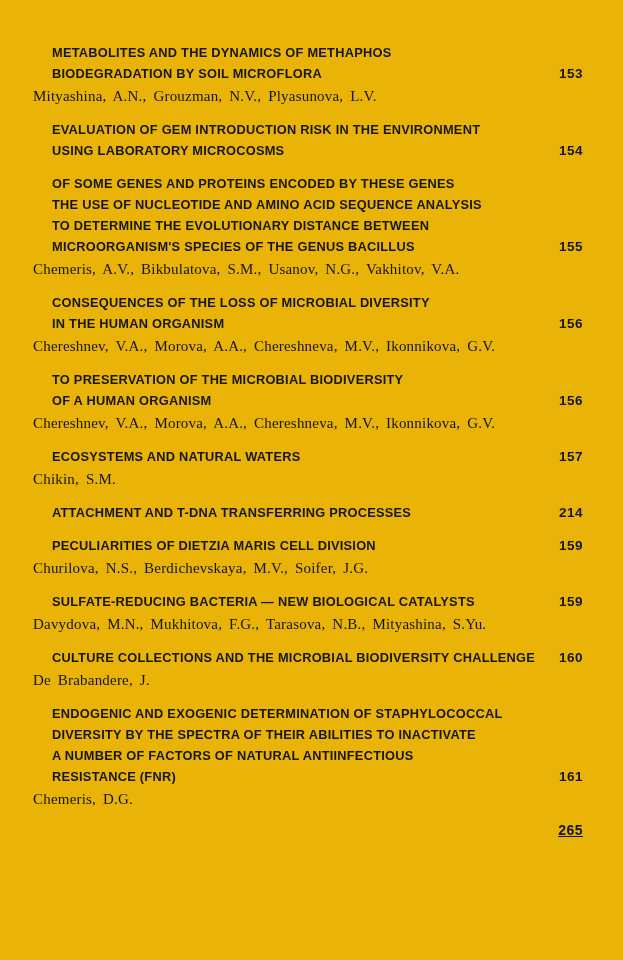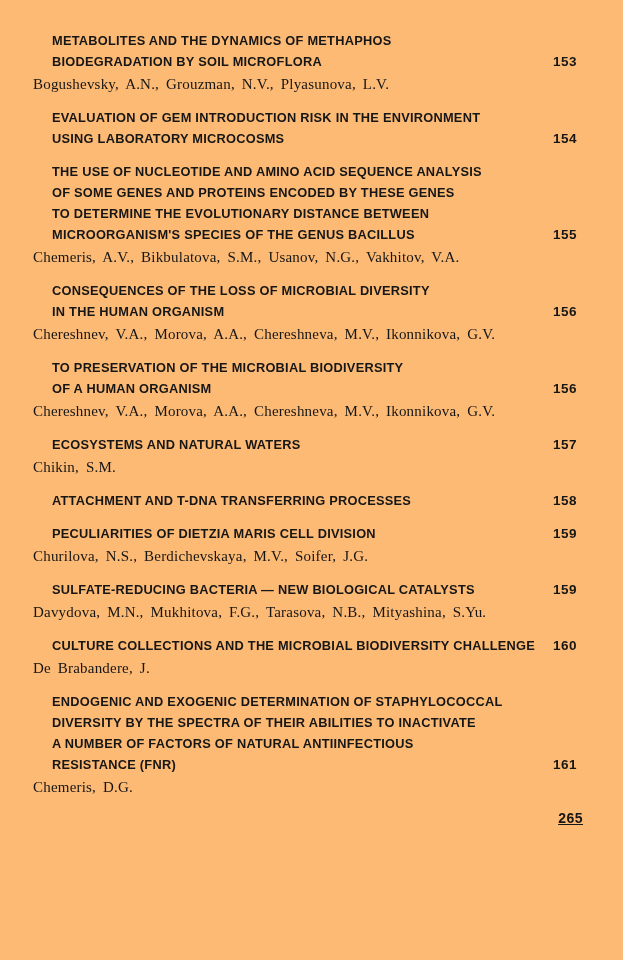--- a/index.html
+++ b/index.html
@@ -5,25 +5,25 @@
   html, body {
     margin: 0;
     padding: 0;
     background: #e8e8e6;
   }
   .page {
     position: relative;
     width: 623px;
     height: 960px;
     margin: 0 auto;
-    background: #fdba74;
+    background: #eab308;
     color: #161616;
     overflow: hidden;
     box-sizing: border-box;
-    padding: 30px 40px 0 33px;
+    padding: 42px 40px 0 33px;
   }
   .entries {
     display: block;
   }
   .entry {
     margin-bottom: 12px;
   }
   .title-row {
     display: flex;
     justify-content: space-between;
@@ -41,20 +41,21 @@
   }
   .title-line {
     white-space: nowrap;
   }
   .pnum {
     font-family: "Liberation Sans", sans-serif;
     font-weight: 700;
     font-size: 13.5px;
     letter-spacing: 0.5px;
     line-height: 21px;
+    text-align: right;
     min-width: 30px;
     flex-shrink: 0;
   }
   .authors {
     font-family: "Liberation Serif", "DejaVu Serif", serif;
     font-size: 15px;
     line-height: 22px;
     word-spacing: 3px;
     letter-spacing: 0.2px;
     margin-top: 1px;
@@ -79,39 +80,39 @@
   <div class="entries" id="entries">
   <div class="entry">
     <div class="title-row">
       <div class="title">
             <div class="title-line">METABOLITES AND THE DYNAMICS OF METHAPHOS</div>
             <div class="title-line">BIODEGRADATION BY SOIL MICROFLORA</div>
           </div>
       <div class="pnum">153</div>
     </div>
     <div class="authors">
-          <div class="author-line">Bogushevsky, A.N., Grouzman, N.V., Plyasunova, L.V.</div>
+          <div class="author-line">Mityashina, A.N., Grouzman, N.V., Plyasunova, L.V.</div>
         </div>
   </div>
 
   <div class="entry">
     <div class="title-row">
       <div class="title">
             <div class="title-line">EVALUATION OF GEM INTRODUCTION RISK IN THE ENVIRONMENT</div>
             <div class="title-line">USING LABORATORY MICROCOSMS</div>
           </div>
       <div class="pnum">154</div>
     </div>
   </div>
 
   <div class="entry">
     <div class="title-row">
       <div class="title">
+            <div class="title-line">OF SOME GENES AND PROTEINS ENCODED BY THESE GENES</div>
             <div class="title-line">THE USE OF NUCLEOTIDE AND AMINO ACID SEQUENCE ANALYSIS</div>
-            <div class="title-line">OF SOME GENES AND PROTEINS ENCODED BY THESE GENES</div>
             <div class="title-line">TO DETERMINE THE EVOLUTIONARY DISTANCE BETWEEN</div>
             <div class="title-line">MICROORGANISM'S SPECIES OF THE GENUS BACILLUS</div>
           </div>
       <div class="pnum">155</div>
     </div>
     <div class="authors">
           <div class="author-line">Chemeris, A.V., Bikbulatova, S.M., Usanov, N.G., Vakhitov, V.A.</div>
         </div>
   </div>
 
@@ -151,21 +152,21 @@
     <div class="authors">
           <div class="author-line">Chikin, S.M.</div>
         </div>
   </div>
 
   <div class="entry">
     <div class="title-row">
       <div class="title">
             <div class="title-line">ATTACHMENT AND T-DNA TRANSFERRING PROCESSES</div>
           </div>
-      <div class="pnum">158</div>
+      <div class="pnum">214</div>
     </div>
   </div>
 
   <div class="entry">
     <div class="title-row">
       <div class="title">
             <div class="title-line">PECULIARITIES OF DIETZIA MARIS CELL DIVISION</div>
           </div>
       <div class="pnum">159</div>
     </div>

